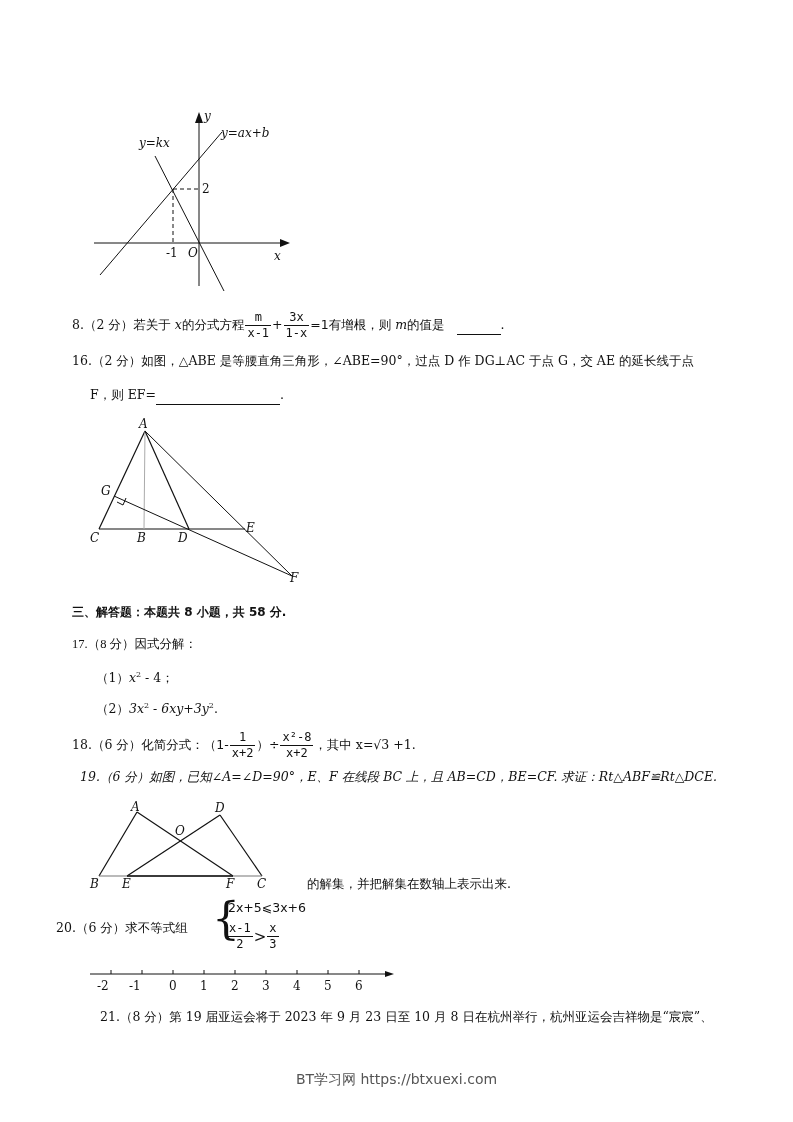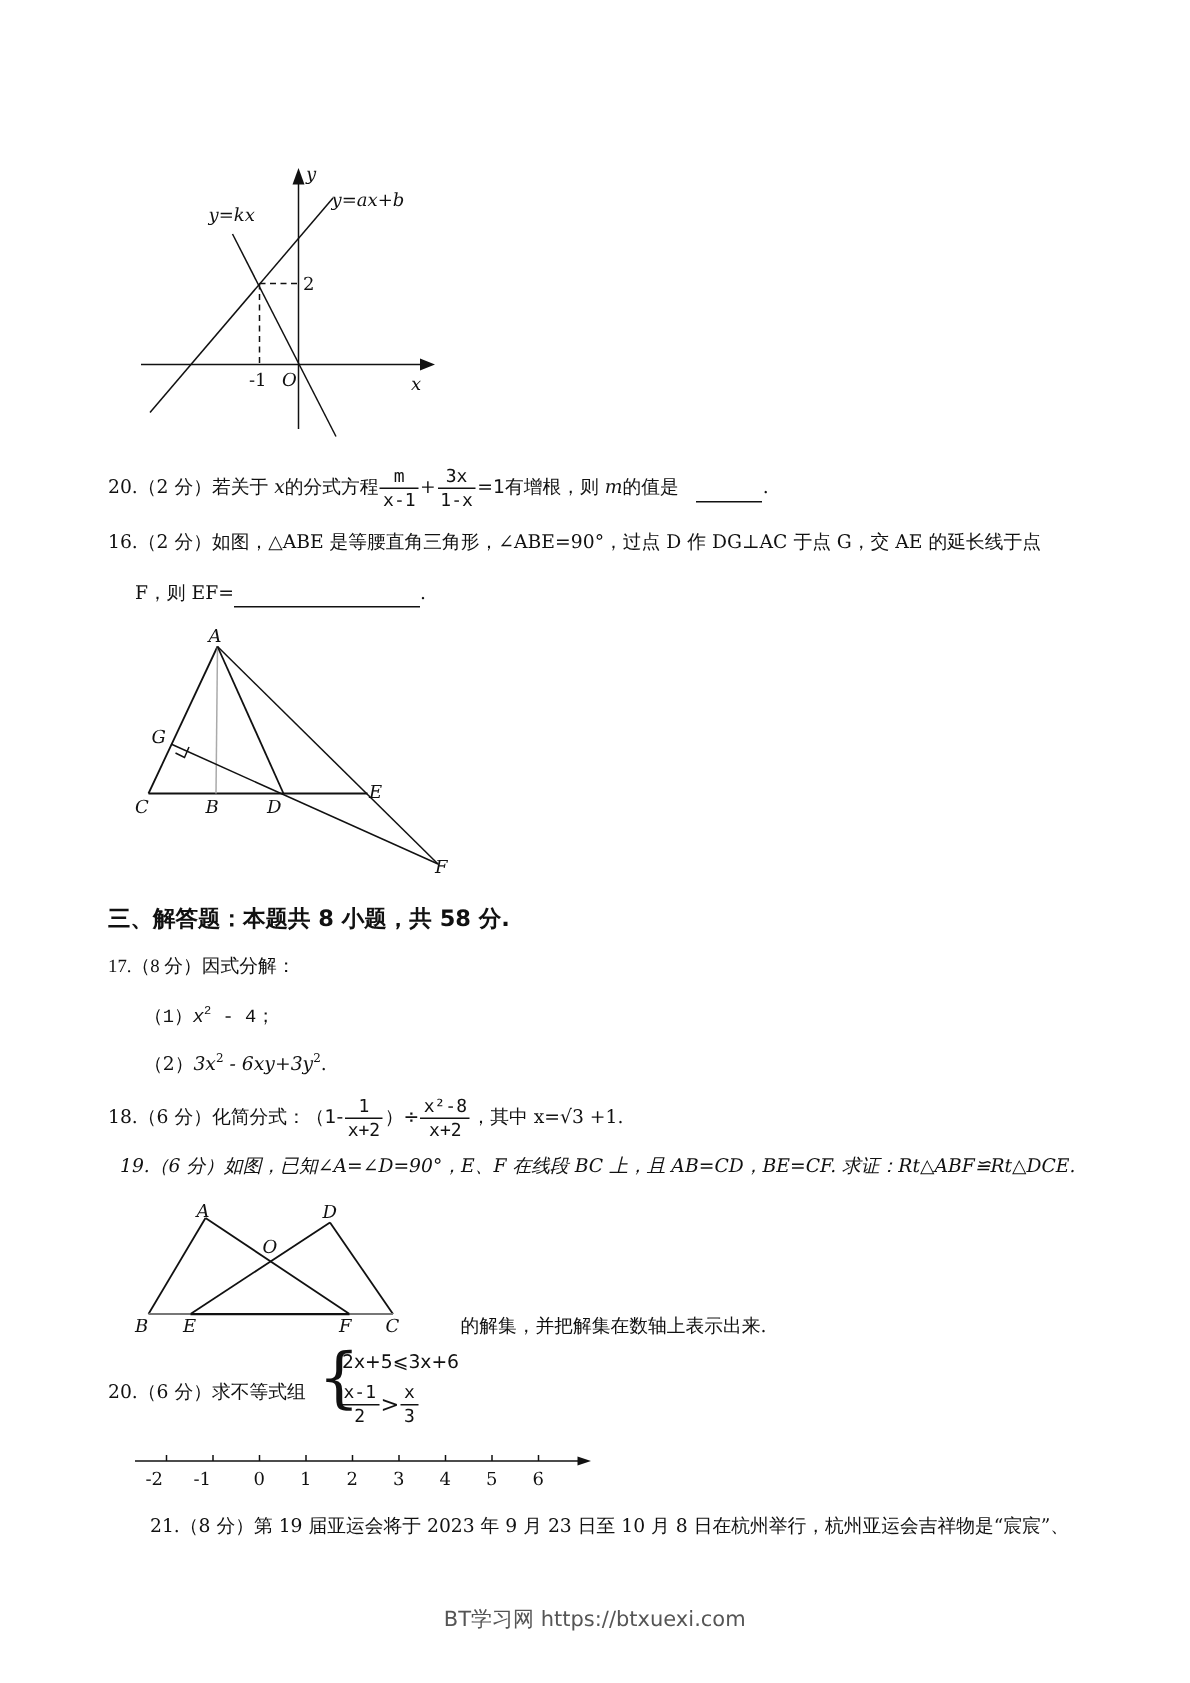--- a/index.html
+++ b/index.html
@@ -1,20 +1,20 @@
 <!DOCTYPE html>
 <html><head>
 <meta charset="utf-8">
 <style>
   html, body { margin:0; padding:0; background:#ffffff; }
   body { width:793px; height:1122px; position:relative; overflow:hidden;
          font-family:"DejaVu Serif","Liberation Serif",serif; color:#111; }
   .abs { position:absolute; }
   .line { position:absolute; font-size:12.5px; white-space:nowrap; line-height:18px; }
-  .bold { font-family:"DejaVu Sans","Liberation Sans",sans-serif; font-weight:bold; font-size:15px; }
+  .bold { font-family:"DejaVu Sans","Liberation Sans",sans-serif; font-weight:bold; font-size:12px; }
   .it { font-style:italic; }
   .frac { display:inline-block; vertical-align:middle; text-align:center; font-family:"DejaVu Sans Mono","Liberation Mono",monospace; font-size:12px; line-height:15px; margin:0 1px; }
   .frac .num { display:block; border-bottom:1px solid #111; padding:0 2px; }
   .frac .den { display:block; padding:0 2px; }
   .mono { font-family:"DejaVu Sans","Liberation Sans",sans-serif; font-size:12.5px; }
   .blank { display:inline-block; border-bottom:1px solid #111; vertical-align:baseline; }
   .footer { position:absolute; left:0; width:793px; top:1071px; text-align:center; font-family:"DejaVu Sans","Liberation Sans",sans-serif; font-size:14px; color:#555; }
   sup { font-size:8px; }
   .brace { font-size:44px; line-height:44px; font-family:"DejaVu Serif",serif; font-weight:100; }
   svg text { font-family:"DejaVu Serif","Liberation Serif",serif; font-style:italic; font-size:12px; fill:#111; }
@@ -40,21 +40,21 @@
   <text x="124" y="20">y</text>
   <text x="194" y="160">x</text>
   <text x="108" y="157">O</text>
   <text x="59" y="47">y=kx</text>
   <text x="141" y="37">y=ax+b</text>
   <text class="up" x="122" y="93">2</text>
   <text class="up" x="86" y="157">-1</text>
 </svg>
 
 <div class="line" style="left:72px;top:310px;">
-  <span>20.（2 分）若关于</span>
+  <span>8.（2 分）若关于</span>
   <span class="it">x</span><span>的分式方程</span><span class="frac"><span class="num">m</span><span class="den">x-1</span></span><span>+</span><span class="frac"><span class="num">3x</span><span class="den">1-x</span></span><span class="mono">=1</span><span>有增根，则</span>
   <span class="it">m</span><span>的值是</span>
   <span class="blank" style="width:44px;margin-left:8px;">&nbsp;</span><span>.</span>
 </div>
 
 <div class="line" style="left:72px;top:352px;">16.（2 分）如图，△ABE 是等腰直角三角形，∠ABE=90°，过点 D 作 DG⊥AC 于点 G，交 AE 的延长线于点</div>
 <div class="line" style="left:90px;top:386px;">
   <span>F，则 EF=</span><span class="blank" style="width:124px;">&nbsp;</span><span>.</span>
 </div>
 
@@ -71,21 +71,21 @@
   <text x="10" y="132">C</text>
   <text x="57" y="132">B</text>
   <text x="98" y="132">D</text>
   <text x="166" y="122">E</text>
   <text x="210" y="172">F</text>
 </svg>
 
 <div class="line bold" style="left:72px;top:603px;">三、解答题：本题共 8 小题，共 58 分.</div>
 
 <div class="line" style="left:72px;top:635px;font-family:Liberation Serif, serif;">17.（8 分）因式分解：</div>
-<div class="line" style="left:96px;top:666px;font-family:Liberation Mono, monospace;">
+<div class="line" style="left:96px;top:666px;">
   <span>（1）</span><span class="it">x</span><sup>2</sup><span> - 4；</span>
 </div>
 <div class="line" style="left:96px;top:697px;">
   <span>（2）</span><span class="it">3x</span><sup>2</sup><span class="it"> - 6xy+3y</span><sup>2</sup><span>.</span>
 </div>
 
 <div class="line" style="left:72px;top:730px;">
   <span>18.（6 分）化简分式：</span><span class="mono">（1-</span><span class="frac"><span class="num">1</span><span class="den">x+2</span></span><span class="mono">）÷</span><span class="frac"><span class="num">x²-8</span><span class="den">x+2</span></span><span>，其中 x=√3 +1.</span>
 </div>
 
@@ -100,21 +100,21 @@
   <line x1="47" y1="81" x2="153" y2="81" stroke="#111" stroke-width="1.5"></line>
   <text x="51" y="16">A</text>
   <text x="135" y="17">D</text>
   <text x="95" y="40">O</text>
   <text x="10" y="93">B</text>
   <text x="42" y="93">E</text>
   <text x="146" y="93">F</text>
   <text x="177" y="93">C</text>
 </svg>
 
-<div class="line" style="left:72px;top:919px;">20.（6 分）求不等式组</div>
+<div class="line" style="left:56px;top:919px;">20.（6 分）求不等式组</div>
 <div class="abs brace" style="left:212px;top:897px;">{</div>
 <div class="line mono" style="left:228px;top:899px;">2x+5⩽3x+6</div>
 <div class="abs" style="left:226px;top:921px;white-space:nowrap;">
   <span class="frac"><span class="num">x-1</span><span class="den">2</span></span><span class="mono" style="font-size:15px;vertical-align:middle;">&gt;</span><span class="frac"><span class="num">x</span><span class="den">3</span></span>
 </div>
 <div class="line" style="left:307px;top:875px;">的解集，并把解集在数轴上表示出来.</div>
 
 <svg class="abs" style="left:80px;top:960px;" width="330" height="40" viewBox="0 0 330 40">
   <line x1="10" y1="14" x2="308" y2="14" stroke="#111" stroke-width="1"></line>
   <polygon points="314,14 305,11 305,17" fill="#111"></polygon>

